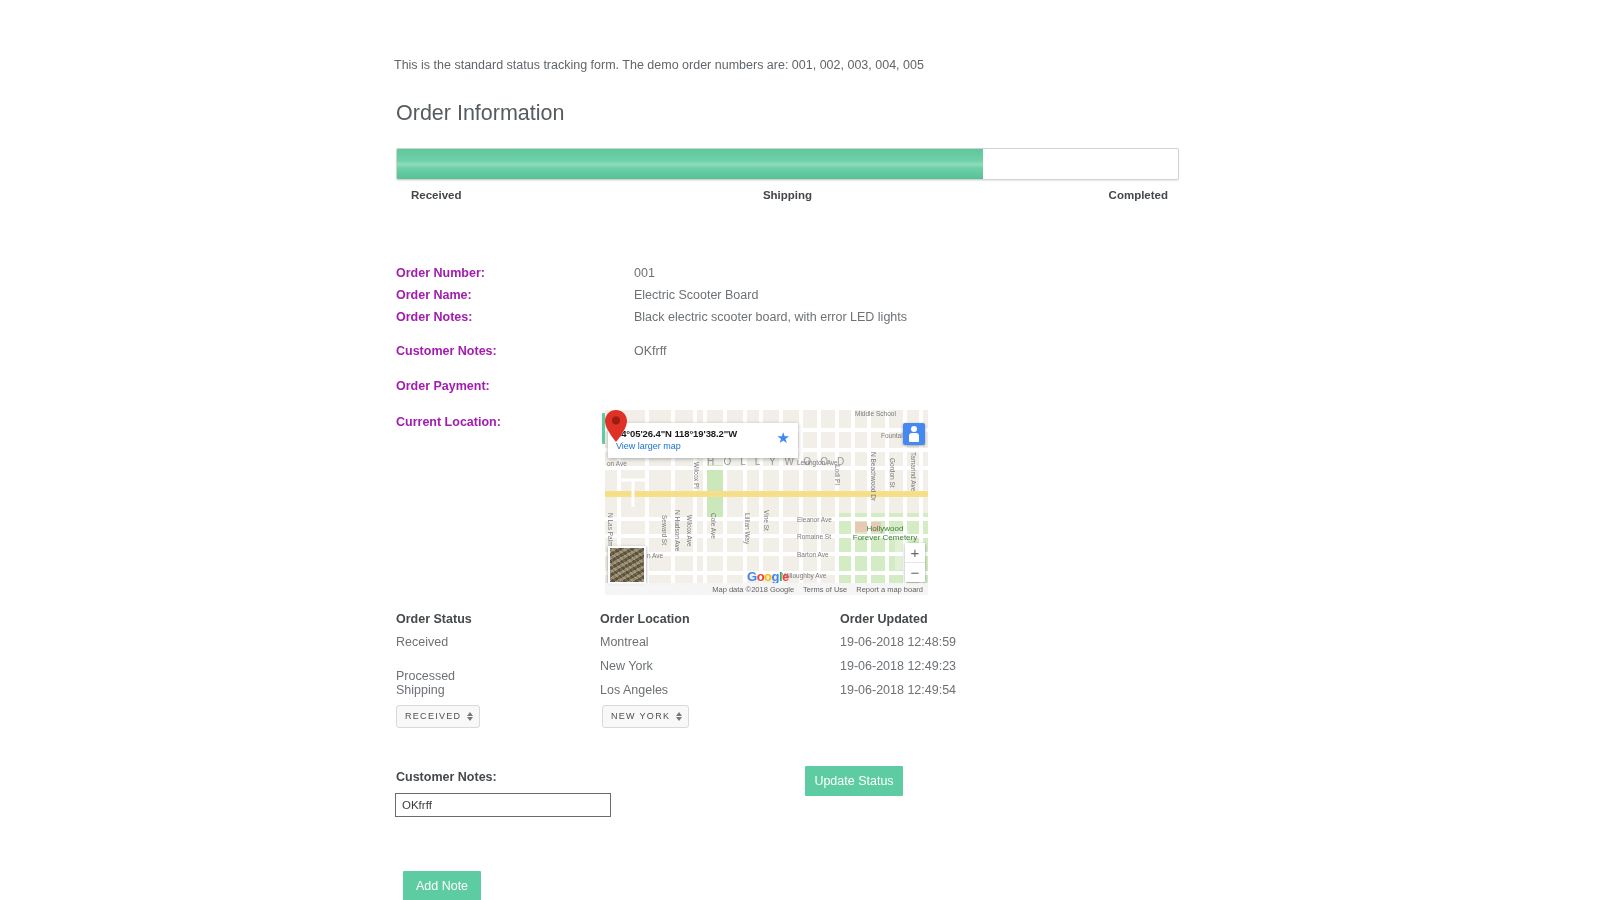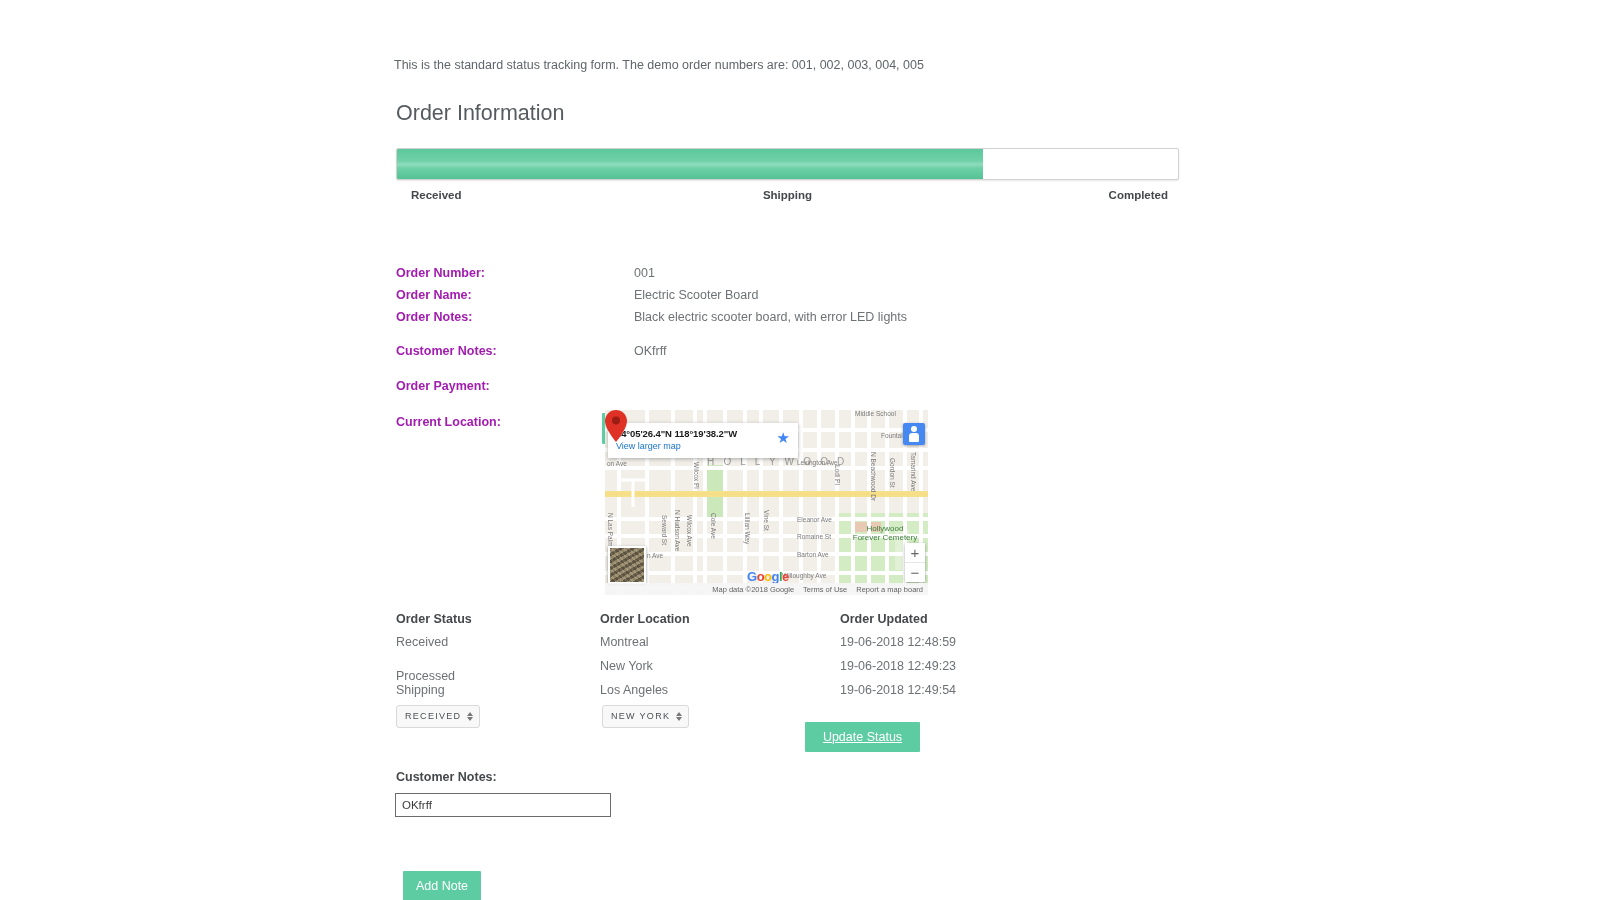--- a/index.html
+++ b/index.html
@@ -108,22 +108,22 @@
     line-height: 1;
     border-radius: 1px;
     padding: 0;
     margin-top: 36px;
   }
   #proceed-payment {
     position: absolute; left: 602px; top: 377px;
     width: 123px; height: 31px;
   }
   #update-status {
-    position: absolute; left: 805px; top: 686px;
-    width: 115px; height: 30px; text-decoration: underline;
+    position: absolute; left: 805px; top: 730px;
+    width: 98px; height: 30px;
   }
   #add-note {
     position: absolute; left: 403px; top: 835px;
     width: 78px; height: 30px;
   }
 
   
   .map {
     position: absolute;
     left: 605px; top: 410px;

